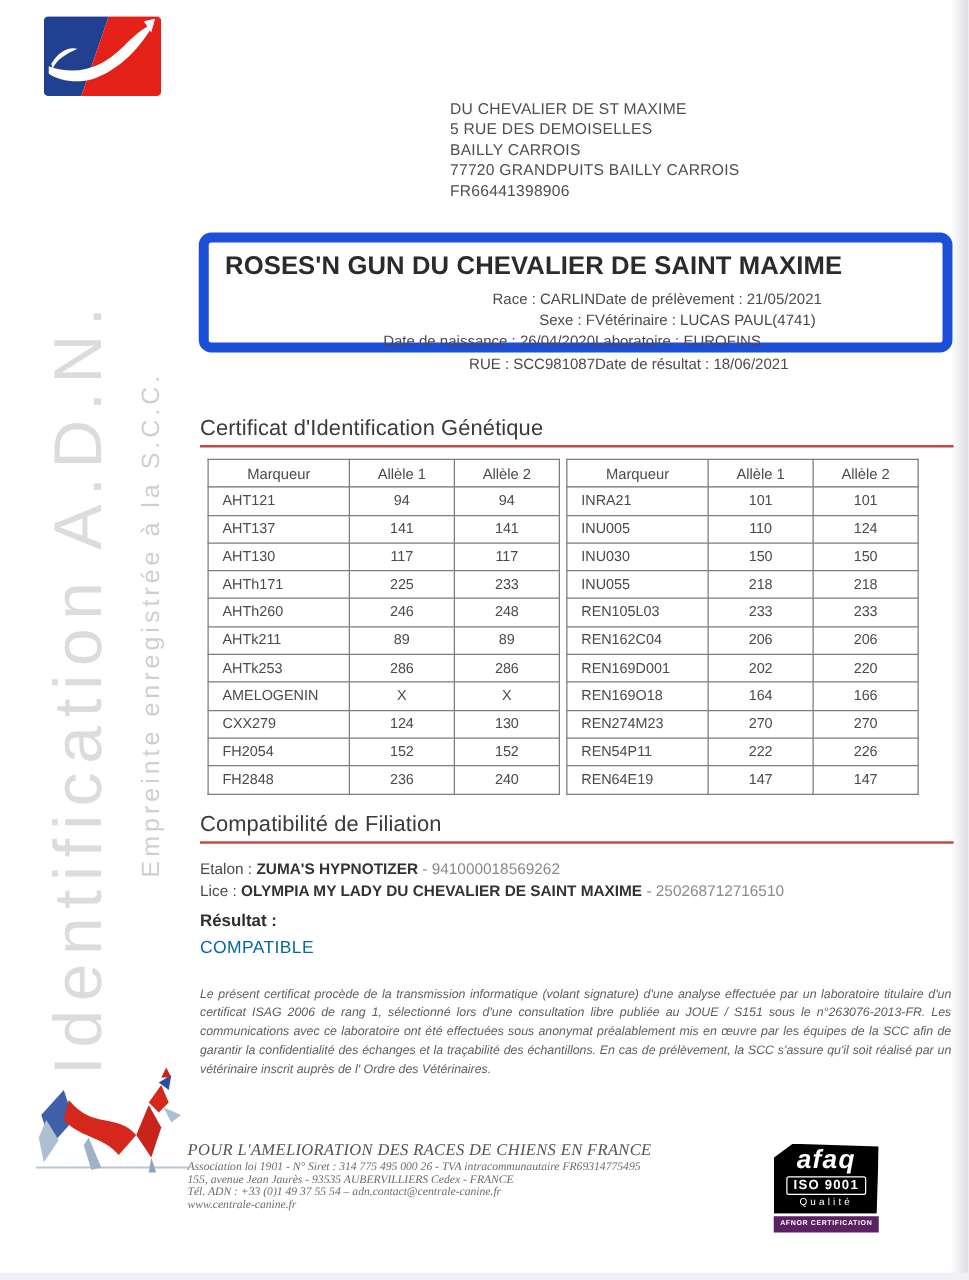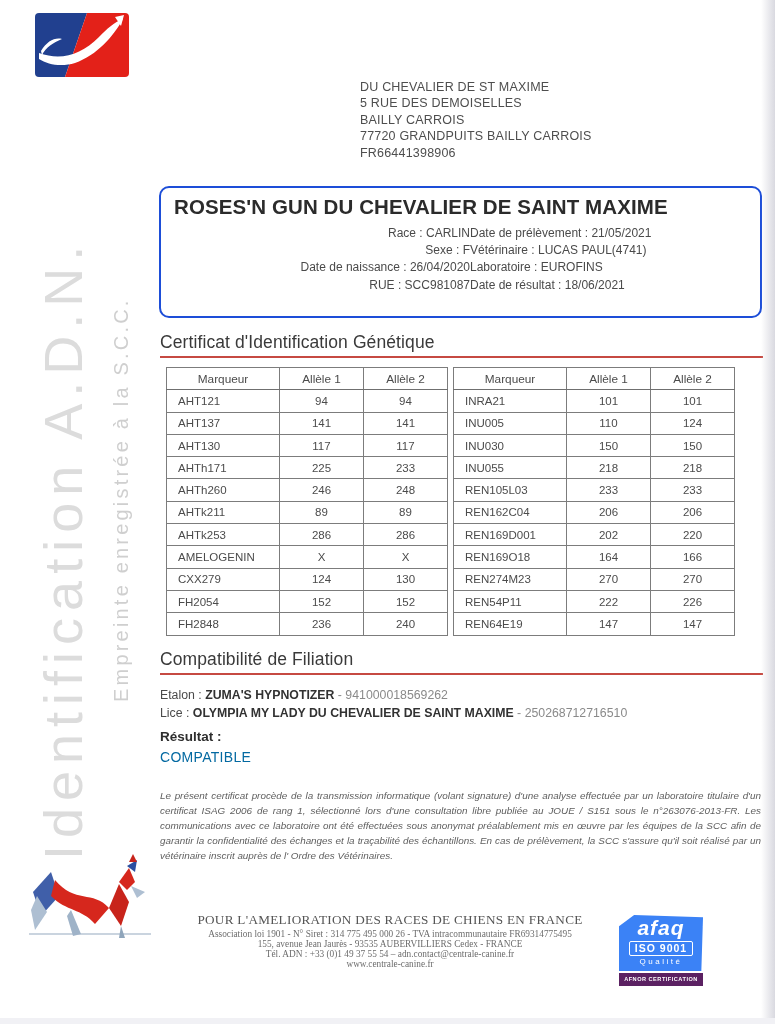--- a/index.html
+++ b/index.html
@@ -12,22 +12,22 @@
   .wm-small{left:110px;top:702px;width:434px;font-size:20px;letter-spacing:3.2px;color:#cfcfcf;}
 
   
   .logo-mark{position:absolute;left:35px;top:13px;width:94px;height:64px;border-radius:4px;overflow:hidden;}
   .logo-text{position:absolute;left:33px;top:77px;font-family:"Liberation Serif", serif;color:#2e2e36;line-height:19px;}
   .logo-text .l1{font-size:21px;letter-spacing:0.5px;}
   .logo-text .l2{font-size:19px;letter-spacing:5px;}
   .address{position:absolute;left:360px;top:79px;font-size:12.5px;line-height:16.4px;color:#4e4e4e;letter-spacing:0.2px;}
 
   
-  .info-box{position:absolute;left:159px;top:186px;width:603px;height:132px;box-sizing:border-box;
-            border:2px solid #1d4ed8;border-radius:10px;padding:7px 13px;background:#fff;}
+  .info-box{position:absolute;left:159px;top:186px;width:603px;height:96px;box-sizing:border-box;
+            border:8px solid #1d4ed8;border-radius:10px;padding:7px 13px;background:#fff;}
   .dog-name{font-size:20.5px;font-weight:700;color:#2b2b2b;letter-spacing:0.1px;}
   .fields{display:flex;margin-top:6px;font-size:12px;color:#4a4a4a;}
   .fields .colL{width:296px;text-align:right;}
   .fields .colR{flex:1;}
   .fields div{line-height:17.2px;}
 
   
   .section-title{position:absolute;left:160px;font-size:17.5px;color:#3a3a3a;letter-spacing:0.1px;}
   .rule{position:absolute;left:160px;width:603px;height:2px;background:#c64a42;}
 
@@ -48,31 +48,31 @@
   .fil-line .nm{font-weight:700;color:#323232;}
   .fil-line .id{color:#8a8a8a;}
   .result-label{position:absolute;left:160px;top:729px;font-size:13.5px;font-weight:700;color:#2e2e2e;}
   .result-value{position:absolute;left:160px;top:749px;font-size:14px;letter-spacing:0.3px;color:#0369a1;}
 
   
   .legal{position:absolute;left:160px;top:789px;width:601px;font-style:italic;font-size:9.9px;
          line-height:14.9px;color:#5e5e5e;text-align:justify;}
 
   
-  .footer{position:absolute;left:150px;top:912px;width:480px;text-align:center;
-          font-family:"Liberation Serif", serif;color:#6c6c6c;}
+  .footer{position:absolute;left:150px;top:912px;width:480px;
+          font-family:"Liberation Serif", serif;color:#6c6c6c;font-style:italic;}
   .footer .f-title{font-size:13.2px;color:#555;letter-spacing:0.3px;margin-bottom:2px;}
   .footer .f-lines div{font-size:9.3px;line-height:9.9px;}
 
   
   .dog-sketch{position:absolute;left:25px;top:852px;width:132px;height:92px;}
 
   
   .afaq{position:absolute;left:619px;top:915px;width:84px;}
-  .afaq-main{width:84px;height:56px;background:#3b82f6;color:#fff;text-align:center;box-sizing:border-box;
+  .afaq-main{width:84px;height:56px;background:#000000;color:#fff;text-align:center;box-sizing:border-box;
              clip-path:polygon(18% 0%,100% 4%,98% 100%,0% 100%,0% 20%);padding-top:3px;}
   .afaq-brand{font-size:21px;font-weight:700;font-style:italic;line-height:20px;letter-spacing:1px;}
   .afaq-iso{display:inline-block;border:1.5px solid #fff;border-radius:2px;font-size:10.5px;font-weight:700;
             letter-spacing:1px;padding:0 5px;line-height:13px;margin-top:1px;}
   .afaq-quality{font-size:8px;letter-spacing:2.5px;line-height:10px;margin-top:1px;}
   .afaq-bar{width:84px;height:13px;background:#5b2162;color:#fff;text-align:center;font-size:5.6px;
             font-weight:700;letter-spacing:0.5px;line-height:13px;margin-top:2px;}
 
   
   .scan-right{position:absolute;right:0;top:0;width:14px;height:1024px;

